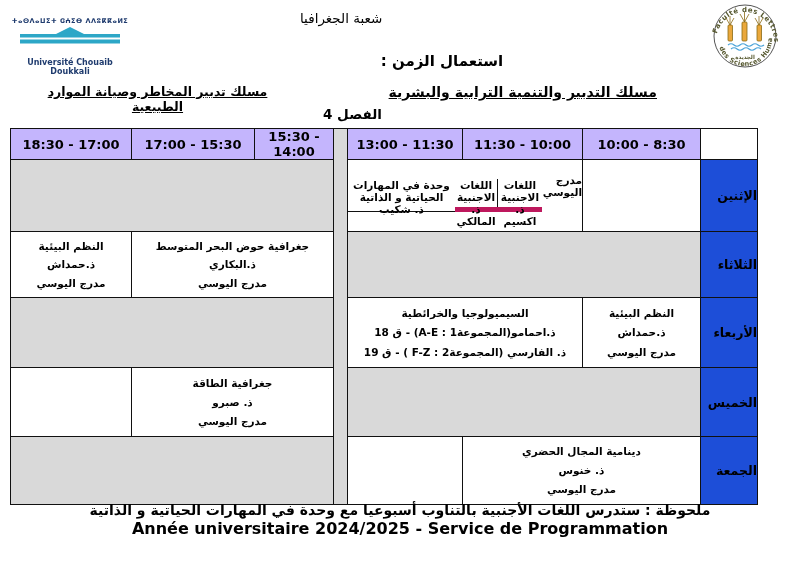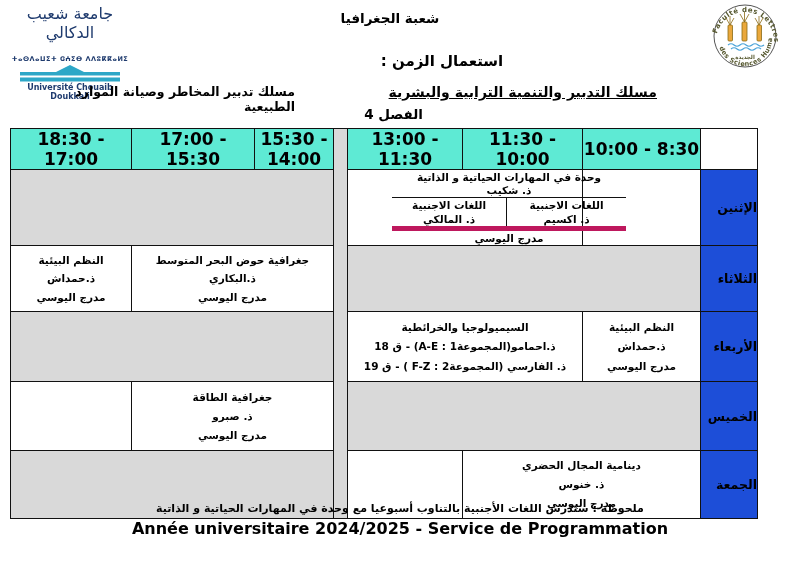--- a/index.html
+++ b/index.html
@@ -6,65 +6,64 @@
   body {
     width:800px; height:566px; background:#ffffff; position:relative;
     font-family:"DejaVu Sans", sans-serif; color:#000;
     overflow:hidden;
   }
   .abs { position:absolute; }
 
   
   .logo-left { left:10px; top:4px; width:120px; text-align:center; color:#1f3b6e; }
   .logo-left .uni-tif { font-size:6.5px; font-weight:bold; letter-spacing:.5px; margin-top:13px; }
-  .logo-left .uni-fr { font-size:8px; font-weight:bold; margin-top:1px; }
+  .logo-left .uni-fr { font-size:8px; font-weight:bold; margin-top:14px; }
   .logo-left svg { display:block; margin:2px auto 0 auto; }
 
   .logo-right { right:14px; top:3px; width:82px; height:66px; }
 
-  .dept-title   { left:300px; top:10px;  width:180px; text-align:center; font-size:13.5px; font-weight:bold; direction:rtl; }
+  .dept-title   { left:300px; top:10px;  width:180px; text-align:left; font-size:13.5px; font-weight:normal; direction:rtl; }
   .time-heading { left:362px; top:52px;  width:160px; text-align:center; font-size:15px;   font-weight:bold; direction:rtl; }
   .prog-right   { left:365px; top:84px;  width:292px; text-align:right; font-size:14px; font-weight:bold; direction:rtl; text-decoration:underline; }
-  .prog-left    { left:20px;  top:84px;  width:275px; text-align:right; font-size:12.5px; font-weight:bold; direction:rtl; }
-  .semester     { left:323px; top:106px; width:100px; text-align:right; font-size:13.5px; font-weight:bold; direction:rtl; }
+  .prog-left    { left:20px;  top:84px;  width:275px; text-align:center; font-size:12.5px; font-weight:bold; direction:rtl; text-decoration:underline; }
+  .semester     { left:323px; top:106px; width:100px; text-align:left; font-size:13.5px; font-weight:bold; direction:rtl; }
 
   
   table.tt { border-collapse:collapse; table-layout:fixed; position:absolute; left:10px; top:128px; }
   table.tt td, table.tt th { border:1.5px solid #111; padding:0; box-sizing:border-box; }
-  th.time { background:#5eead4; font-size:17px; font-weight:bold; text-align:center; vertical-align:middle; }
+  th.time { background:#c4b5fd; font-size:13px; font-weight:bold; text-align:center; vertical-align:middle; }
   th.corner { background:#ffffff; }
   td.day { background:#1d4ed8; font-size:12.5px; font-weight:bold; text-align:right; vertical-align:middle; direction:rtl; border:2px solid #111; }
   td.gray { background:#d9d9d9; }
   td.sep  { background:#d9d9d9; }
   td.blank { background:#ffffff; }
   td.course { background:#ffffff; vertical-align:middle; }
 
   .clines { display:flex; flex-direction:column; justify-content:space-evenly; text-align:center;
             font-weight:bold; font-size:10.5px; direction:rtl; line-height:1.15; }
   .h-mon1 { height:27px; } .h-mon2 { height:28px; } .h-mon3 { height:14px; }
   .h-tue { height:62px; } .h-wed { height:66px; } .h-thu { height:65px; } .h-fri { height:64px; }
 
   
-  .mon-wrap { display:flex; flex-direction:column; width:100%;margin-left:44px; }
+  .mon-wrap { display:flex; width:100%; }
   .mon-row1 { border-bottom:1px solid #111; }
   .mon-row2 { display:flex; border-bottom:5px solid #be185d; }
   .mon-cell-l { width:49%; }
   .mon-cell-r { width:51%; border-left:1px solid #111; }
   .mon-row3 { display:flex; align-items:center; justify-content:center;
               font-weight:bold; font-size:10.5px; direction:rtl; }
 
   
-  .note { left:10px; top:502px; width:780px; text-align:center; font-size:11px; font-weight:bold; direction:rtl; }
+  .note { left:10px; top:502px; width:780px; text-align:center; font-size:14px; font-weight:bold; direction:rtl; }
   .year { left:20px; top:519px; width:760px; text-align:center; font-size:16px; font-weight:bold; }
 </style>
 </head>
 <body>
 
 <div class="abs logo-left">
-  <div>جامعة شعيب الدكالي</div>
   <div class="uni-tif">ⵜⴰⵙⴷⴰⵡⵉⵜ ⵛⵄⵉⴱ ⴷⴷⵓⴽⴽⴰⵍⵉ</div>
   <svg width="104" height="17" viewBox="0 0 104 17">
     <rect x="2" y="7" width="100" height="3.5" fill="#2da7c7"></rect>
     <polygon points="38,7 52,0 66,7" fill="#2da7c7"></polygon>
     <rect x="2" y="12.5" width="100" height="4" fill="#2da7c7"></rect>
   </svg>
   <div class="uni-fr">Université Chouaib Doukkali</div>
 </div>
 
 <div class="abs logo-right">

